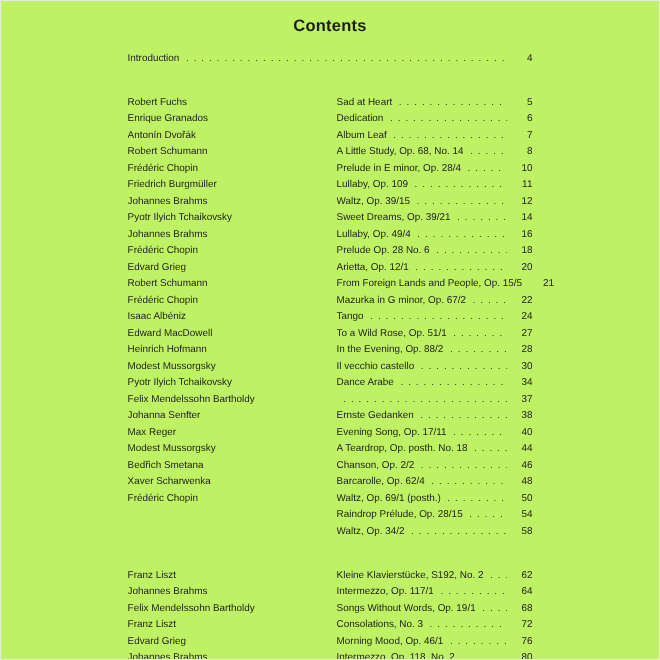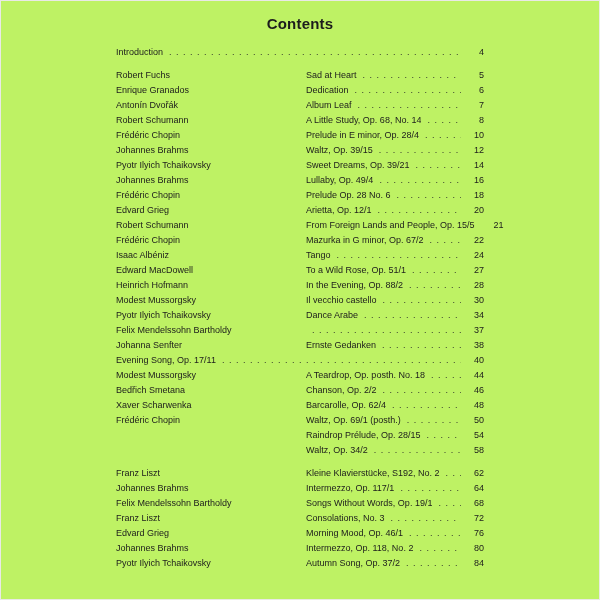--- a/index.html
+++ b/index.html
@@ -38,21 +38,21 @@
   }
   .toc-row {
     display: flex;
     align-items: baseline;
     height: 15px;
     font-size: 9px;
     line-height: 15px;
     white-space: nowrap;
   }
   .toc-row.gap-before {
-    margin-top: 8px;
+    margin-top: 25px;
   }
   .toc-row .composer {
     flex: 0 0 190px;
     overflow: hidden;
   }
   .toc-row .label,
   .toc-row .title {
     flex: 0 0 auto;
     overflow: hidden;
   }
@@ -106,20 +106,26 @@
         <span class="leader"></span>
         <span class="pagenum">8</span>
       </div>
       <div class="toc-row">
         <span class="composer">Frédéric Chopin</span>
         <span class="title">Prelude in E minor, Op. 28/4</span>
         <span class="leader"></span>
         <span class="pagenum">10</span>
       </div>
       <div class="toc-row">
+        <span class="composer">Friedrich Burgmüller</span>
+        <span class="title">Lullaby, Op. 109</span>
+        <span class="leader"></span>
+        <span class="pagenum">11</span>
+      </div>
+      <div class="toc-row">
         <span class="composer">Johannes Brahms</span>
         <span class="title">Waltz, Op. 39/15</span>
         <span class="leader"></span>
         <span class="pagenum">12</span>
       </div>
       <div class="toc-row">
         <span class="composer">Pyotr Ilyich Tchaikovsky</span>
         <span class="title">Sweet Dreams, Op. 39/21</span>
         <span class="leader"></span>
         <span class="pagenum">14</span>
@@ -189,20 +195,21 @@
         <span class="leader"></span>
         <span class="pagenum">37</span>
       </div>
       <div class="toc-row">
         <span class="composer">Johanna Senfter</span>
         <span class="title">Ernste Gedanken</span>
         <span class="leader"></span>
         <span class="pagenum">38</span>
       </div>
       <div class="toc-row">
+        <span class="composer">Max Reger</span>
         <span class="title">Evening Song, Op. 17/11</span>
         <span class="leader"></span>
         <span class="pagenum">40</span>
       </div>
       <div class="toc-row">
         <span class="composer">Modest Mussorgsky</span>
         <span class="title">A Teardrop, Op. posth. No. 18</span>
         <span class="leader"></span>
         <span class="pagenum">44</span>
       </div>

